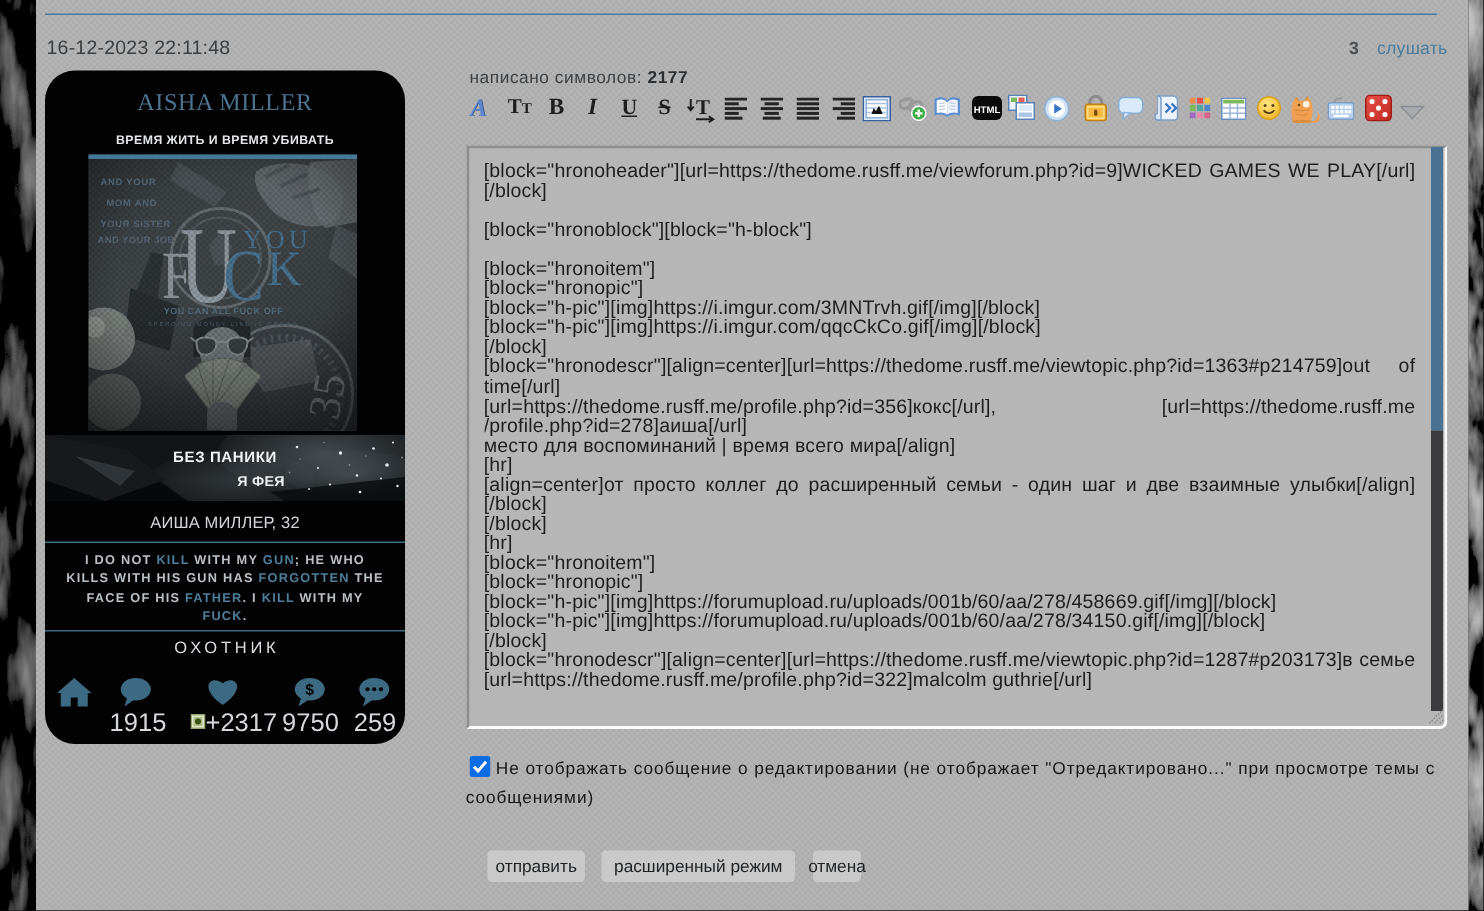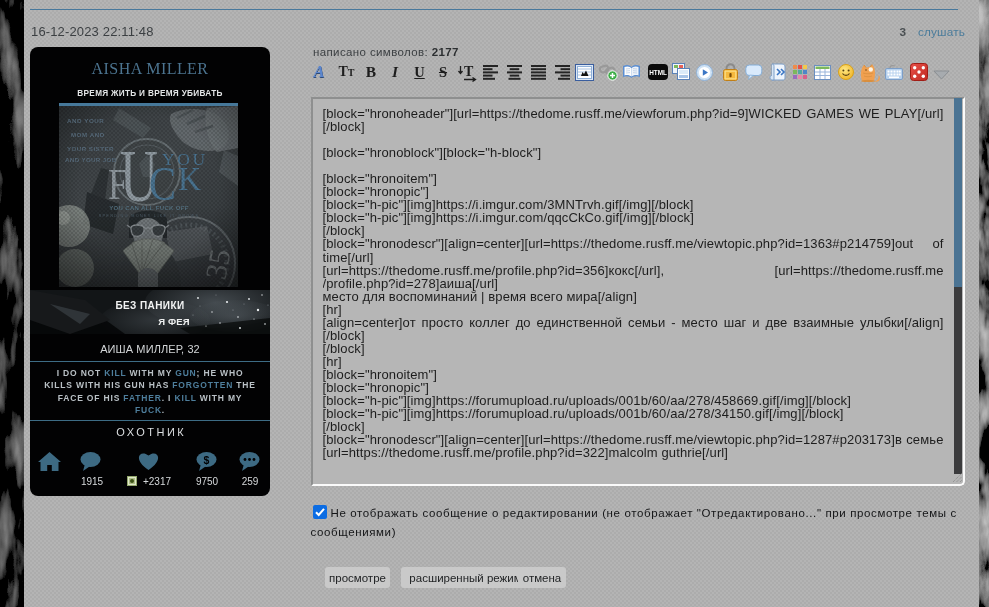--- a/index.html
+++ b/index.html
@@ -8,38 +8,38 @@
   .abs { position:absolute; }
   #page { left:24px; top:0; width:955px; height:607px;
     background:repeating-conic-gradient(#acacac 0% 25%, #b4b4b4 25% 50%) 0 0/4px 4px; }
   #topline { left:30px; top:9px; width:928px; height:1px; background:#47789c; }
   #when { left:31px; top:24px; font-size:13px; color:#3b3f42; letter-spacing:0.15px; }
   #listen { top:25px; right:24px; font-size:11.8px; }
   #listen b { color:#4a4f52; }
   #listen span { color:#4b7c9b; margin-left:12px; letter-spacing:0.15px; font-size:11.8px; }
 
   
-  #card { left:30px; top:47px; width:240px; height:449px; background:#020203; border-radius:8px; }
+  #card { left:30px; top:47px; width:240px; height:449px; background:#020203; border-radius:20px; }
   #cname { left:0; top:14px; width:240px; text-align:center; font-family:"Liberation Serif",serif;
     font-size:16px; color:#4c7490; letter-spacing:0.45px; line-height:16px; }
   #csub  { left:0; top:42.5px; width:240px; text-align:center; font-size:8.2px; font-weight:bold;
     color:#e3e5e6; letter-spacing:0.32px; line-height:8px; }
   #ava { left:29px; top:56px; width:179px; height:184px; border-top:3px solid #46789a; background:#2e3235; overflow:hidden; }
   #avchecker { left:0; top:0; width:179px; height:181px;
     background:repeating-conic-gradient(rgba(0,0,0,0.13) 0% 25%, rgba(0,0,0,0) 25% 50%) 0 0/4px 4px; }
   #banner { left:0; top:243px; width:240px; height:44px; background:#404040; overflow:hidden; }
   #banner .t1 { left:0; top:9.5px; width:240px; text-align:center; color:#f2f3f3; font-size:10px; font-weight:bold; letter-spacing:0.42px; line-height:11px; }
   #banner .t2 { left:0; top:27px; width:288px; text-align:center; color:#eceeee; font-size:9.5px; font-weight:bold; letter-spacing:0.2px; line-height:10px; }
   #aname { left:0; top:295.5px; width:240px; text-align:center; color:#d3d6d8; font-size:11px; letter-spacing:0.1px; line-height:13px; }
   #sig { left:0; top:314px; width:240px; height:60px; border-top:1px solid #3d6c85; border-bottom:1px solid #3d6c85;
     text-align:center; font-size:8.5px; font-weight:bold; letter-spacing:0.83px; color:#b9c0c5; padding-top:4.5px; line-height:12.5px; }
   #sig i { font-style:normal; color:#4e7e9c;margin-top:48px; }
   #hunter { left:0; top:380px; width:240px; text-align:center; color:#dcdfe1; font-size:11px; letter-spacing:2.5px; line-height:11px; text-indent:2.5px; }
   .cicon { top:404px; }
-  .cnum { top:427.5px; color:#d6d9db; font-size:10px; line-height:13px; text-align:center; }
+  .cnum { top:427.5px; color:#d6d9db; font-size:17px; line-height:13px; text-align:center; }
 
   
   #chars { left:313px; top:46px; font-size:11.5px; letter-spacing:0.38px; color:#3b3f42; }
   #chars b { color:#2c2f31; }
   .ti { position:absolute; top:62px; height:20px; display:flex; align-items:center; justify-content:center; }
   .tserif { font-family:"Liberation Serif",serif; color:#1d1d1d; }
 
   #ta { left:311px; top:97px; width:654px; height:389px; background:#b6b6b6;
     border-top:2px solid #8e8f8f; border-left:2px solid #8e8f8f;
     border-bottom:2px solid #fafafa; border-right:2px solid #fafafa;
@@ -51,21 +51,21 @@
   #sbar { left:954px; top:98px; width:8px; height:376px; background:#b6b6b6; }
   #sthumb { left:0; top:0; width:8px; height:189px; background:#4a7393; }
   #strack { left:0; top:189px; width:8px; height:187px; background:#3b3b3d; }
 
   #checkline { left:310.5px; top:503.5px; width:650px; font-size:11.5px; letter-spacing:0.62px; color:#141517; line-height:19.2px; }
   #checkline svg { vertical-align:-2.5px; margin-right:4px; margin-left:2px; }
   .btn { top:567px; height:21px; background:#c9c9c9; border-radius:3px; color:#1e2022; font-size:11.5px;
     display:flex; align-items:center; justify-content:center; letter-spacing:0; }
   #b1 { left:325px; width:65px; }
   #b2 { left:401px; width:129px; }
-  #b3 { left:518px; width:48px; }
+  #b3 { left:542px; width:32px; }
 </style>
 </head>
 <body>
 <svg class="abs" style="left:0;top:0" width="24" height="607" xmlns="http://www.w3.org/2000/svg">
   <defs>
       <filter id="gl" x="0" y="0" width="100%" height="100%">
     <feTurbulence type="fractalNoise" baseFrequency="0.045 0.012" numOctaves="4" seed="11"></feTurbulence>
     <feColorMatrix type="matrix" values="0.5 0.5 0.5 0 -0.77  0.5 0.5 0.5 0 -0.77  0.5 0.5 0.5 0 -0.77  0 0 0 0 1"></feColorMatrix>
   </filter>
     </defs>
@@ -530,21 +530,21 @@
 <div>[block="hronopic"]</div>
 <div>[block="h-pic"][img]https://i.imgur.com/3MNTrvh.gif[/img][/block]</div>
 <div>[block="h-pic"][img]https://i.imgur.com/qqcCkCo.gif[/img][/block]</div>
 <div>[/block]</div>
 <div class="j">[block="hronodescr"][align=center][url=https://thedome.rusff.me/viewtopic.php?id=1363#p214759]out of</div>
 <div>time[/url]</div>
 <div class="j">[url=https://thedome.rusff.me/profile.php?id=356]кокс[/url], [url=https://thedome.rusff.me</div>
 <div>/profile.php?id=278]аиша[/url]</div>
 <div>место для воспоминаний | время всего мира[/align]</div>
 <div>[hr]</div>
-<div class="j">[align=center]от просто коллег до единственной семьи - место шаг и две взаимные улыбки[/align]</div>
+<div class="j">[align=center]от просто коллег до расширенный семьи - один шаг и две взаимные улыбки[/align]</div>
 <div>[/block]</div>
 <div>[/block]</div>
 <div>[hr]</div>
 <div>[block="hronoitem"]</div>
 <div>[block="hronopic"]</div>
 <div>[block="h-pic"][img]https://forumupload.ru/uploads/001b/60/aa/278/458669.gif[/img][/block]</div>
 <div>[block="h-pic"][img]https://forumupload.ru/uploads/001b/60/aa/278/34150.gif[/img][/block]</div>
 <div>[/block]</div>
 <div class="j">[block="hronodescr"][align=center][url=https://thedome.rusff.me/viewtopic.php?id=1287#p203173]в семье</div>
 <div>[url=https://thedome.rusff.me/profile.php?id=322]malcolm guthrie[/url]</div>
@@ -559,15 +559,15 @@
     <line x1="5.5" y1="11" x2="11" y2="5.5"></line>
     <line x1="9" y1="11" x2="11" y2="9"></line>
   </g>
 </svg>
 
 <div id="checkline" class="abs"><svg width="14" height="14" viewBox="0 0 14 14" xmlns="http://www.w3.org/2000/svg">
       <rect width="14" height="14" rx="2" fill="#0b6ce3"></rect>
       <path d="M3 7.2 L5.7 10 L11 3.9" fill="none" stroke="#ffffff" stroke-width="2"></path>
     </svg>Не отображать сообщение о редактировании (не отображает "Отредактировано..." при просмотре темы с сообщениями)</div>
 
-<div id="b1" class="btn abs">просмотре</div>
+<div id="b1" class="btn abs">отправить</div>
 <div id="b2" class="btn abs">расширенный режим</div>
 <div id="b3" class="btn abs">отмена</div>
 
 </body></html>

